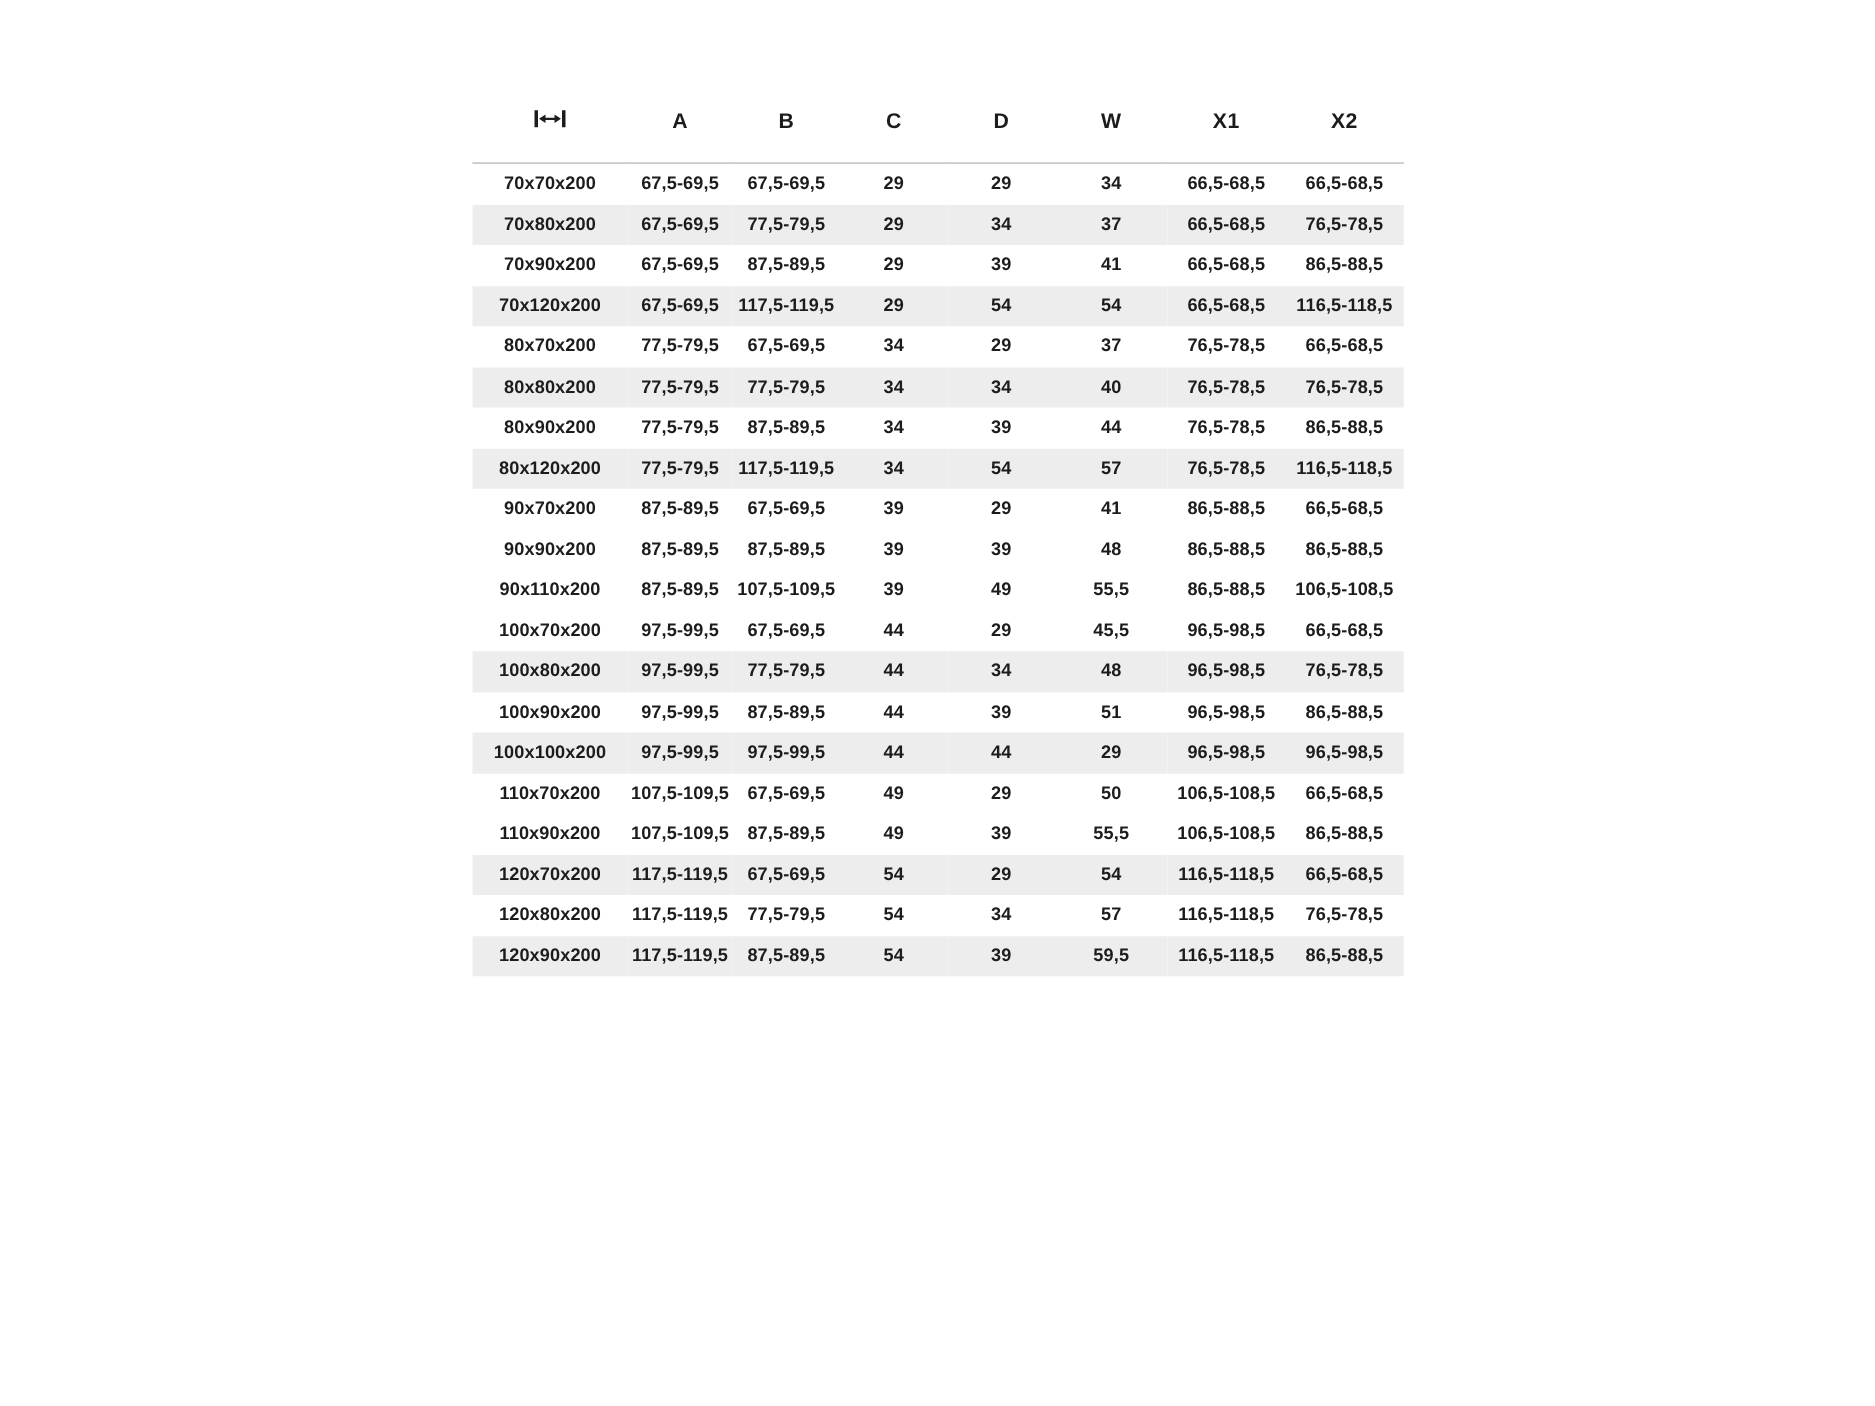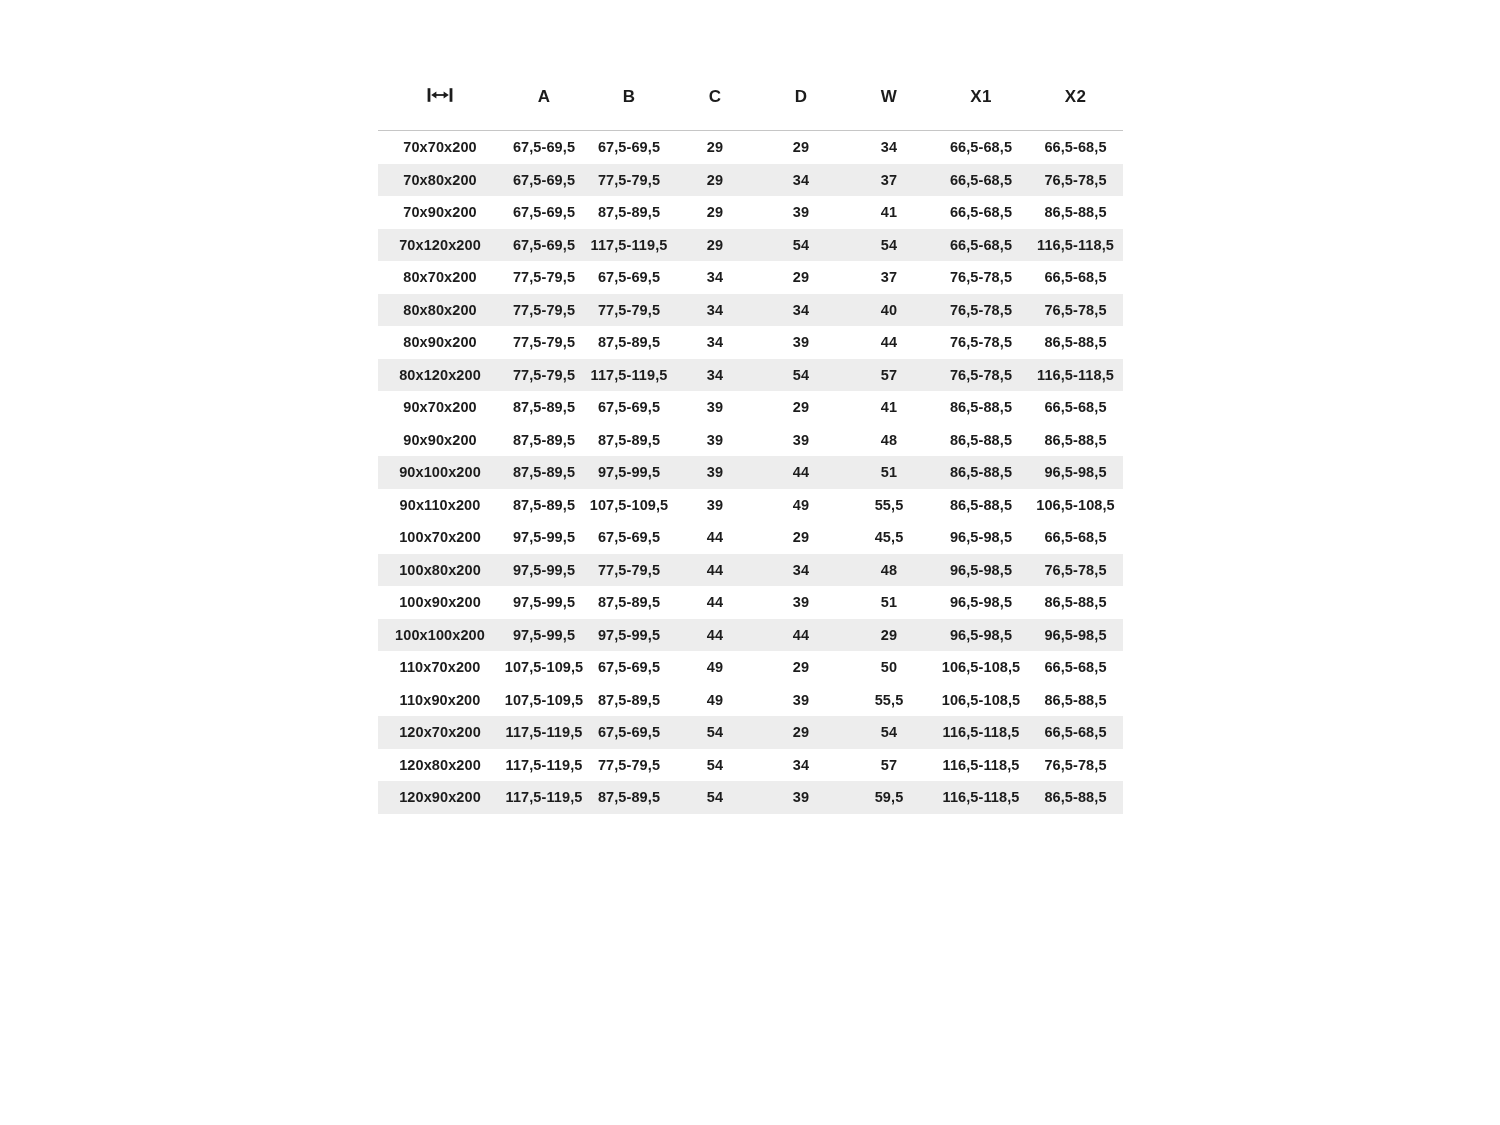--- a/index.html
+++ b/index.html
@@ -188,30 +188,20 @@
         <tr>
           <td>90x90x200</td>
           <td>87,5-89,5</td>
           <td>87,5-89,5</td>
           <td>39</td>
           <td>39</td>
           <td>48</td>
           <td>86,5-88,5</td>
           <td>86,5-88,5</td>
         </tr>
-        <tr class="striped">
-          <td>90x100x200</td>
-          <td>87,5-89,5</td>
-          <td>97,5-99,5</td>
-          <td>39</td>
-          <td>44</td>
-          <td>51</td>
-          <td>86,5-88,5</td>
-          <td>96,5-98,5</td>
-        </tr>
         <tr>
           <td>90x110x200</td>
           <td>87,5-89,5</td>
           <td>107,5-109,5</td>
           <td>39</td>
           <td>49</td>
           <td>55,5</td>
           <td>86,5-88,5</td>
           <td>106,5-108,5</td>
         </tr>

